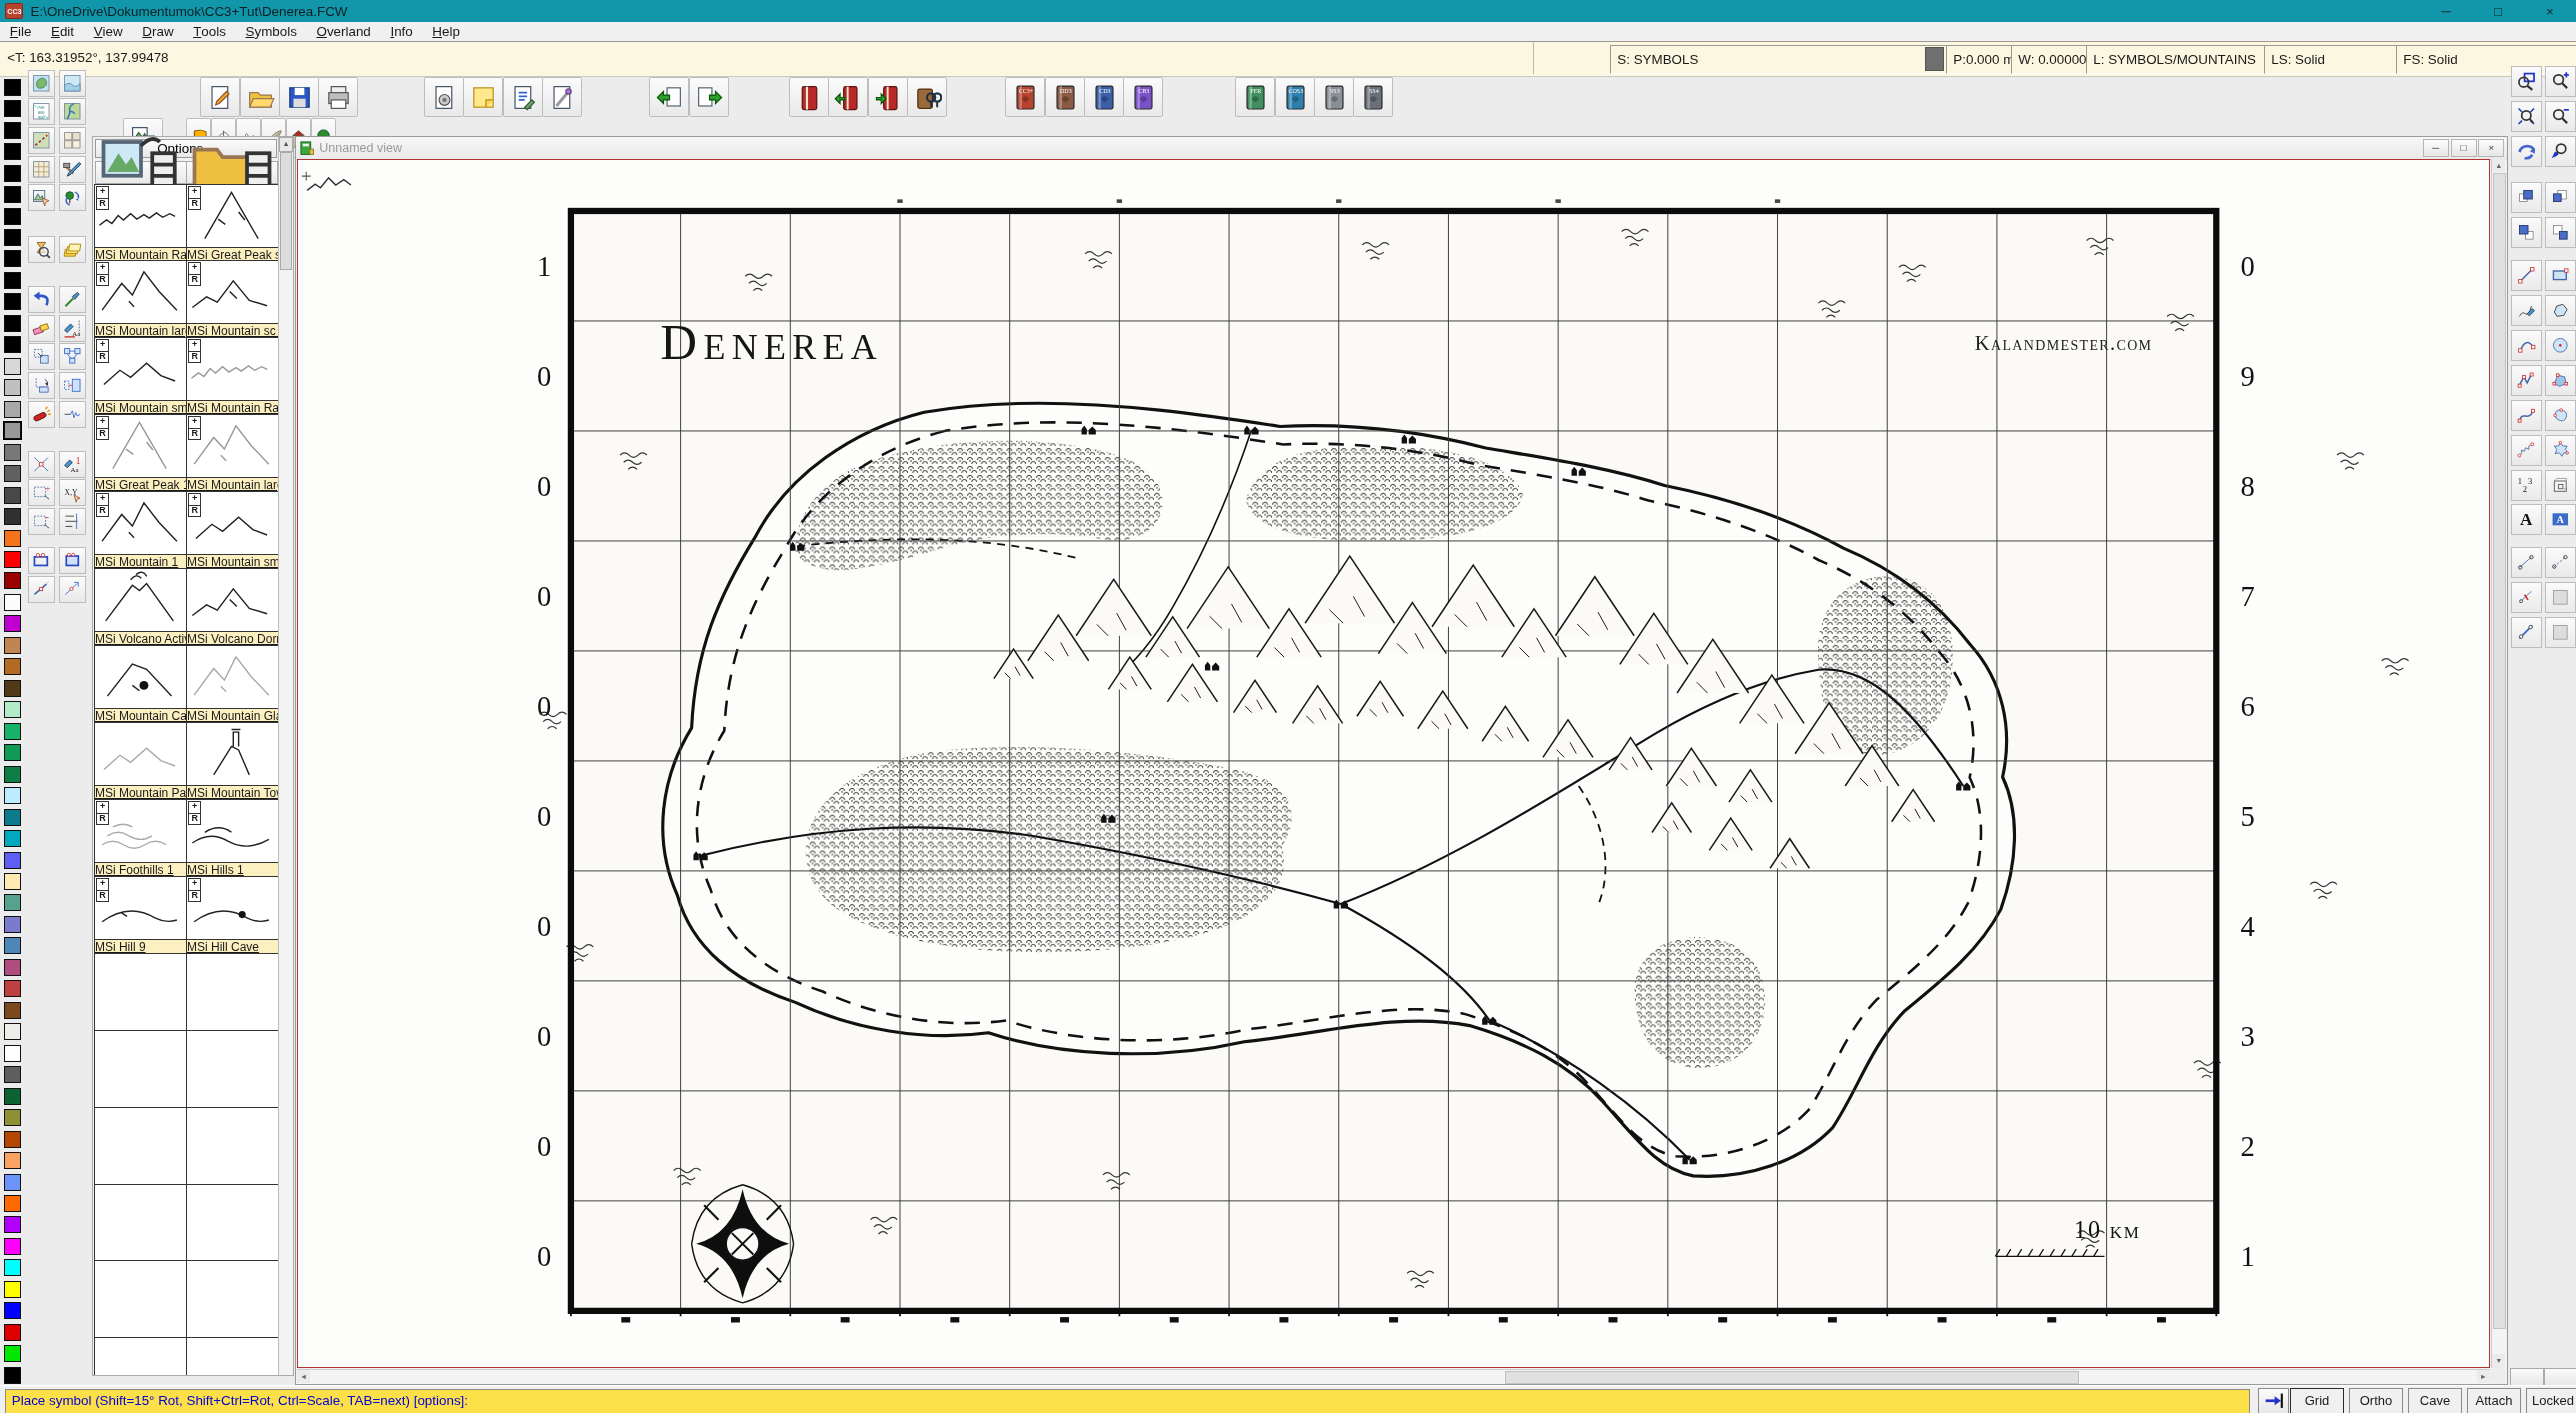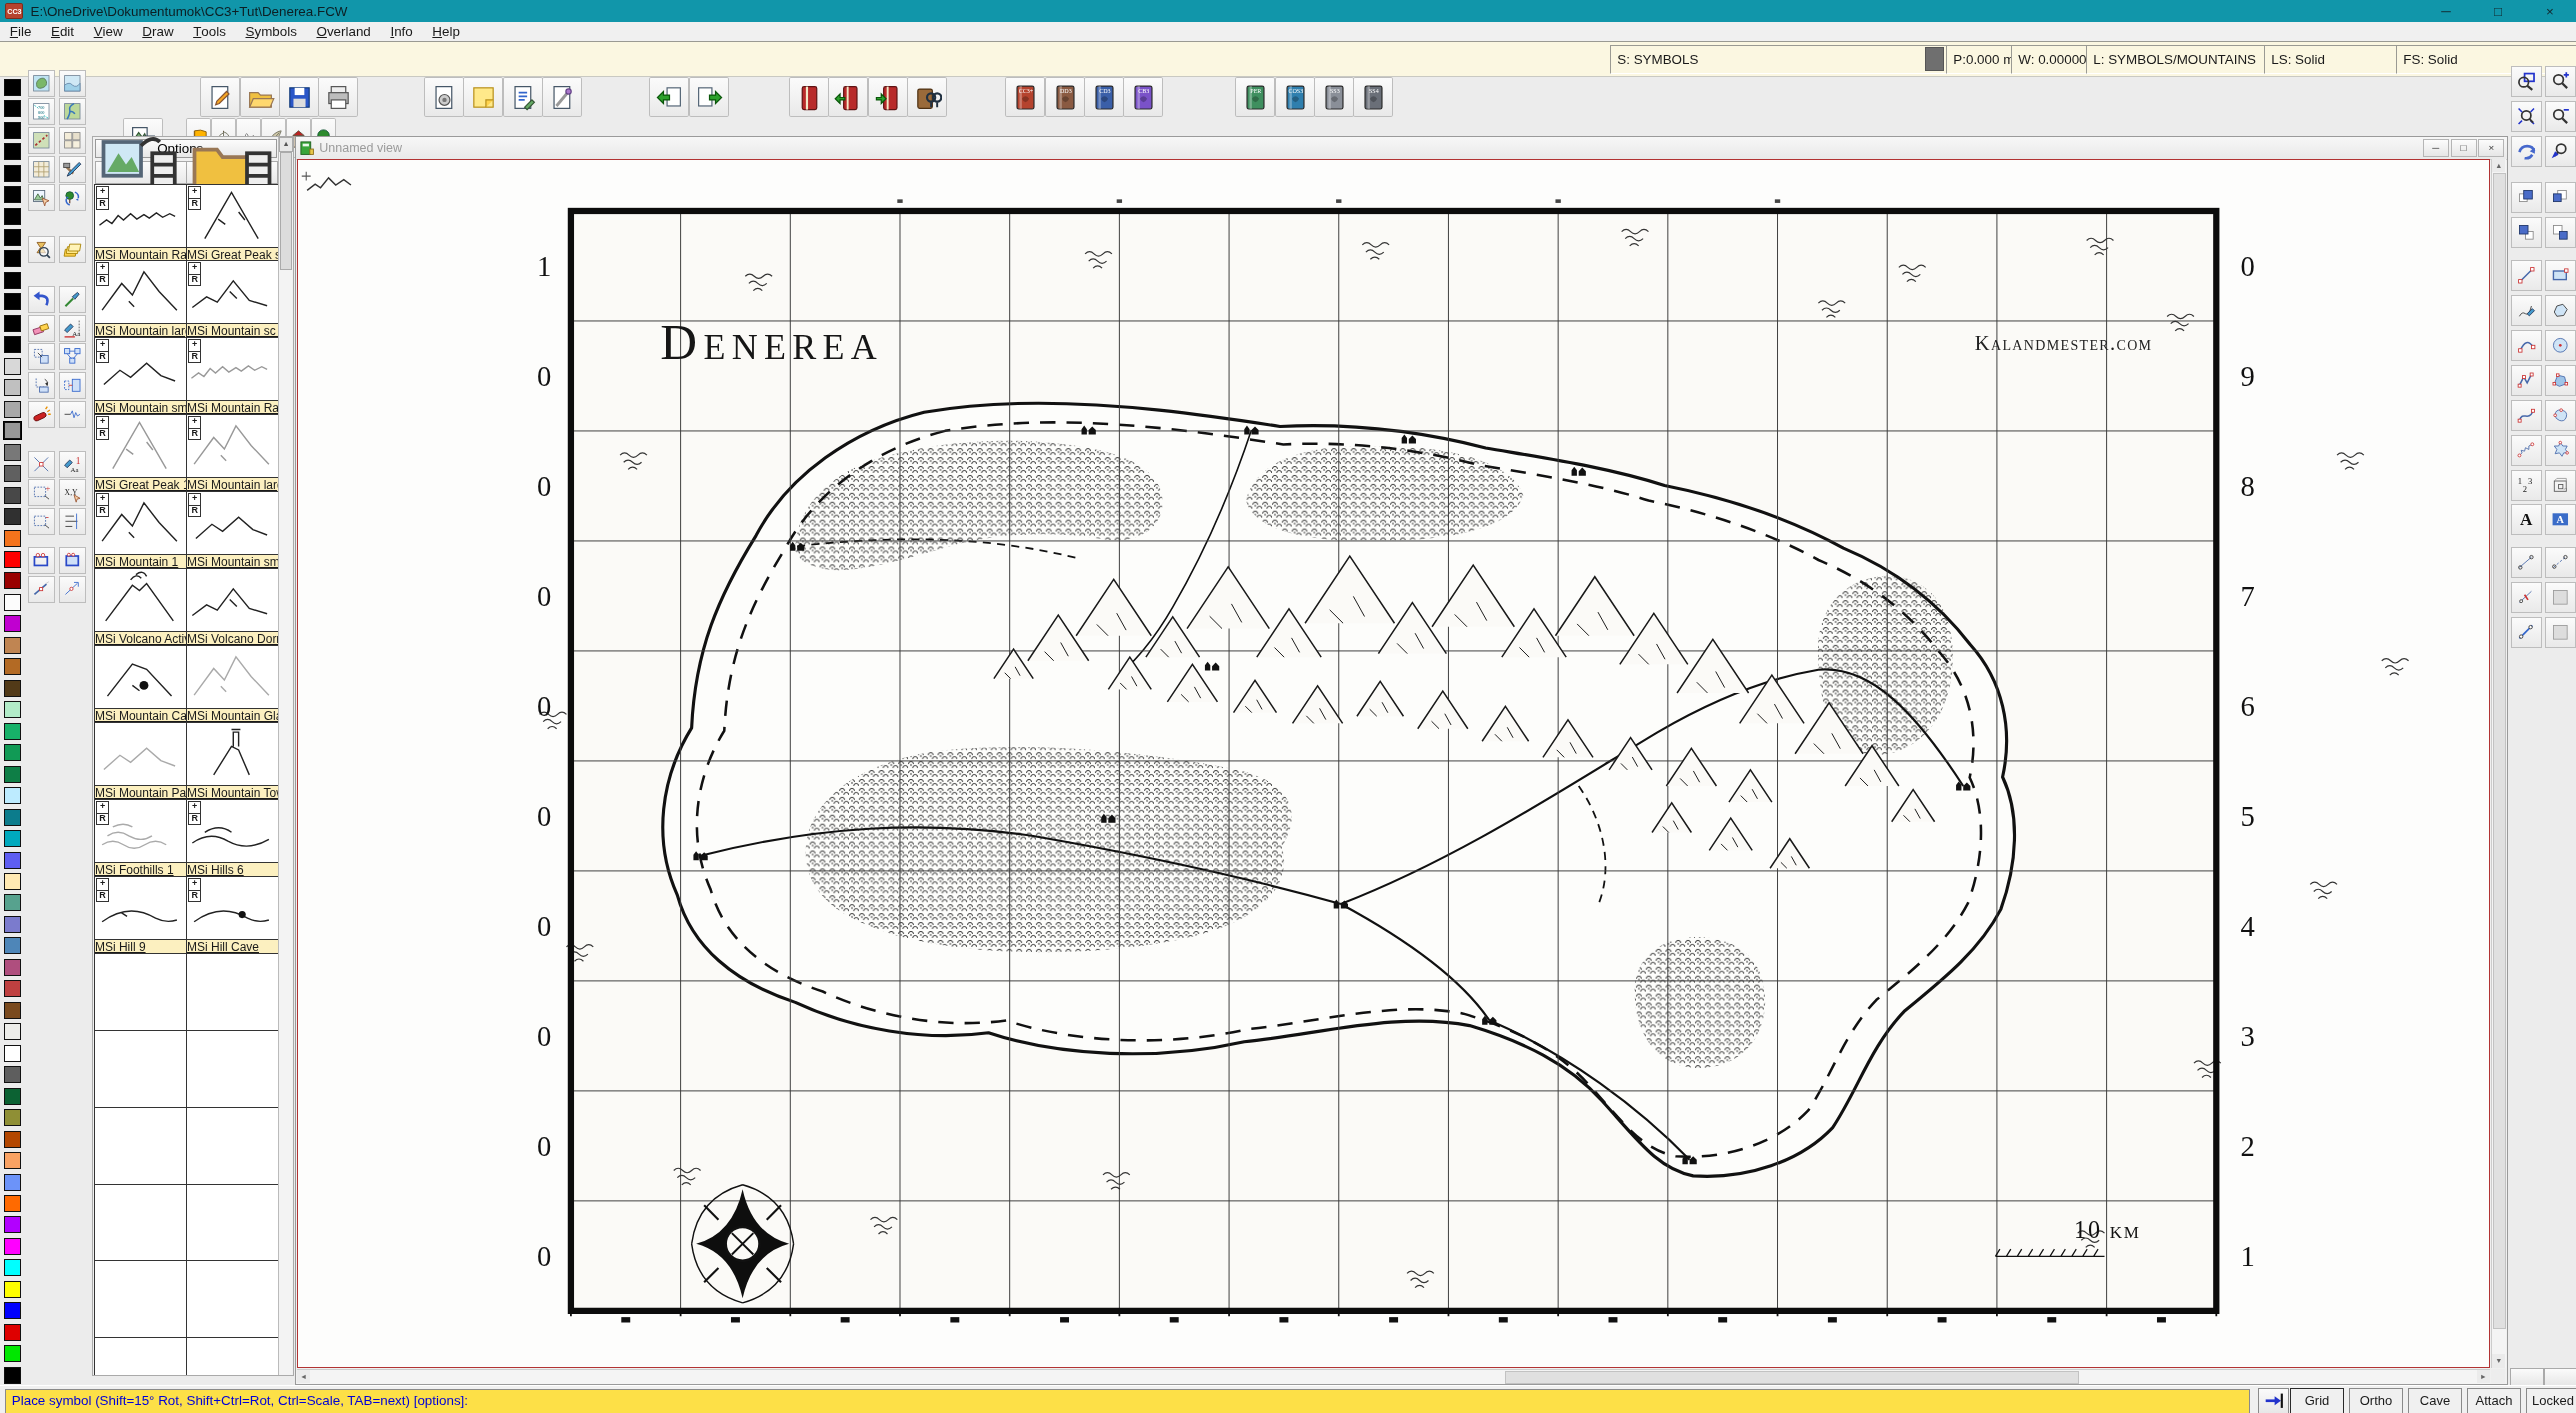--- a/index.html
+++ b/index.html
@@ -96,20 +96,21 @@
     <span class="menuitem"><u>V</u>iew</span>
     <span class="menuitem"><u>D</u>raw</span>
     <span class="menuitem"><u>T</u>ools</span>
     <span class="menuitem"><u>S</u>ymbols</span>
     <span class="menuitem"><u>O</u>verland</span>
     <span class="menuitem"><u>I</u>nfo</span>
     <span class="menuitem"><u>H</u>elp</span>
   </div>
 
 <div class="coordbar">
+  <div class="coordbox">&lt;T: 163.31952°, 137.99478</div>
   <div class="tfield" style="left:1610px;width:388px">S: SYMBOLS</div>
   <div class="chip" style="left:1925px"></div>
   <div class="tfield" style="left:1946px;width:61px">P:0.000 mm</div>
   <div class="tfield" style="left:2011px;width:72px">W: 0.00000</div>
   <div class="tfield" style="left:2086px;width:175px">L: SYMBOLS/MOUNTAINS</div>
   <div class="tfield" style="left:2264px;width:129px">LS: Solid</div>
   <div class="tfield" style="left:2396px;width:179px">FS: Solid</div>
 </div>
 
 <div id="tb1">
@@ -675,21 +676,21 @@
           <path d="M10 52 L28 36 L40 44 L58 28 L74 42 L90 48" fill="none" stroke="#aaa" stroke-width="1.6"></path>
         </svg><div class="catlabel">MSi Mountain Pat</div></div>
       <div class="catcell" style="left: 93px; top: 585px;"><svg viewBox="0 0 100 68" width="89" height="61">
           <path d="M30 58 L50 26 L58 30 L70 58 M52 26 v-16 h6 v16 M50 7 h10" fill="none" stroke="#222" stroke-width="1.6"></path>
         </svg><div class="catlabel">MSi Mountain Tow</div></div>
       <div class="catcell" style="left: 0.9px; top: 662px;"><svg viewBox="0 0 100 68" width="89" height="61">
           <path d="M8 50 q12 -8 24 0 q12 8 24 0 q12 -8 24 0 M14 40 q12 -8 24 0 q14 8 26 0 M20 30 q12 -6 22 0" fill="none" stroke="#aaa" stroke-width="1.6"></path>
         </svg><div class="badge" style="left: 0.9px; top: 0.9px;">+</div><div class="badge" style="left: 0.9px; top: 12.5px;">R</div><div class="catlabel">MSi Foothills 1</div></div>
       <div class="catcell" style="left: 93px; top: 662px;"><svg viewBox="0 0 100 68" width="89" height="61">
           <path d="M6 48 q20 -14 40 -2 q22 12 46 -2 M20 36 q16 -10 30 0" fill="none" stroke="#222" stroke-width="1.6"></path>
-        </svg><div class="badge" style="left: 0.9px; top: 0.9px;">+</div><div class="badge" style="left: 0.9px; top: 12.5px;">R</div><div class="catlabel">MSi Hills 6</div></div>
+        </svg><div class="badge" style="left: 0.9px; top: 0.9px;">+</div><div class="badge" style="left: 0.9px; top: 12.5px;">R</div><div class="catlabel">MSi Hills 1</div></div>
       <div class="catcell" style="left: 0.9px; top: 739px;"><svg viewBox="0 0 100 68" width="89" height="61">
           <path d="M8 50 q30 -22 60 -4 q12 6 24 2 M30 40 l6 4" fill="none" stroke="#222" stroke-width="1.6"></path>
         </svg><div class="badge" style="left: 0.9px; top: 0.9px;">+</div><div class="badge" style="left: 0.9px; top: 12.5px;">R</div><div class="catlabel">MSi Hill 9</div></div>
       <div class="catcell" style="left: 93px; top: 739px;"><svg viewBox="0 0 100 68" width="89" height="61">
           <path d="M8 50 q30 -22 60 -4 q12 6 24 2" fill="none" stroke="#222" stroke-width="1.6"></path>
           <circle cx="62" cy="42" r="4" fill="#111"></circle>
         </svg><div class="badge" style="left: 0.9px; top: 0.9px;">+</div><div class="badge" style="left: 0.9px; top: 12.5px;">R</div><div class="catlabel">MSi Hill Cave</div></div>
       <div class="catcell" style="left: 0.9px; top: 816px;"></div>
       <div class="catcell" style="left: 93px; top: 816px;"></div>
       <div class="catcell" style="left: 0.9px; top: 893px;"></div>

